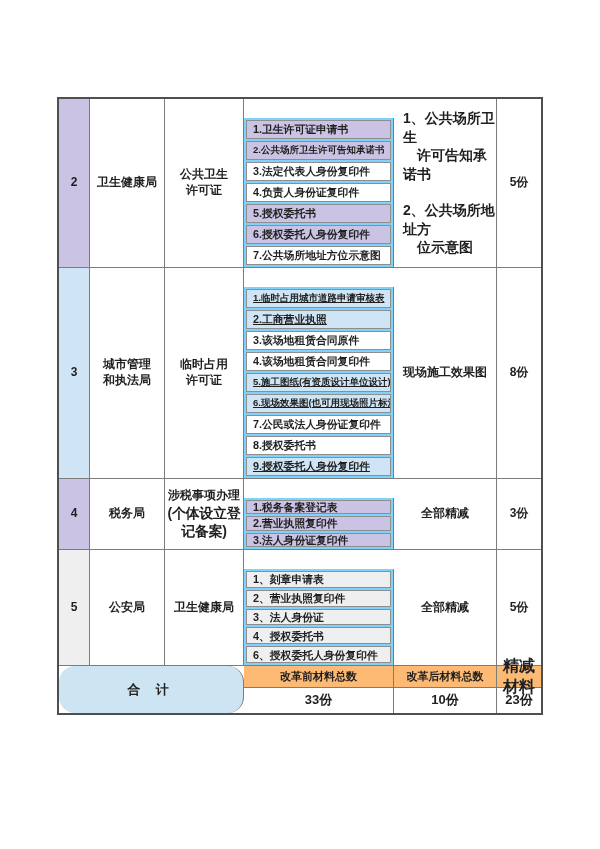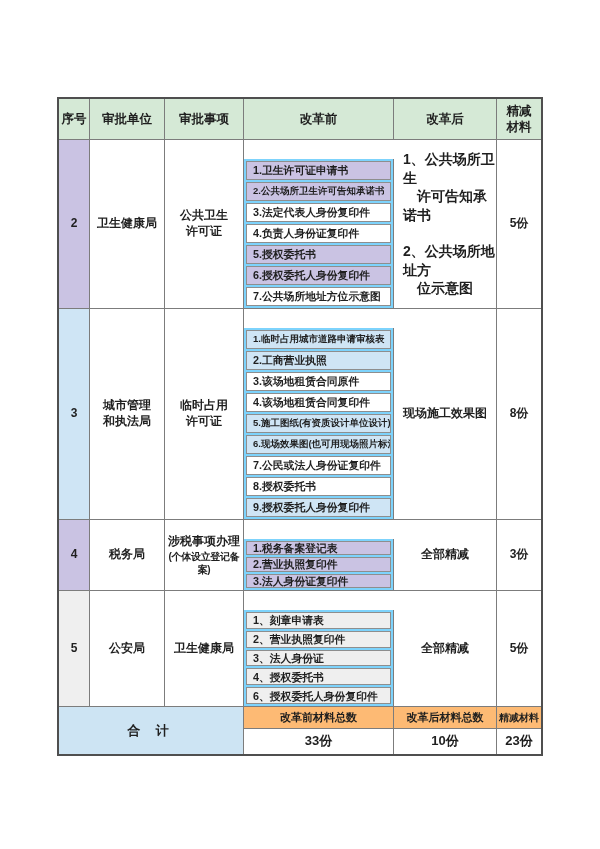--- a/index.html
+++ b/index.html
@@ -35,54 +35,45 @@
   .bg-gray   { background: #efefef; }
 
   
   .mats { flex-direction: column; align-items: stretch; justify-content: center;
     padding: 2px 2px; gap: 2px; background: #7dd3fc; margin-top: 19px; }
   .sub { flex: 1; display: flex; align-items: center; justify-content: flex-start;
     border: 1px solid #8e8e8e; background: #fff; padding-left: 6px;
     font-size: 10.8px; font-weight: 700; white-space: nowrap; overflow: hidden; }
   .sub.small { font-size: 9.5px; }
   .fill-purple { background: #cac3e3; }
-  .fill-blue   { background: #cfe5f5; }
+  .fill-blue   { background: #cfe5f5; text-decoration: underline; }
   .fill-gray   { background: #efefef; }
 
   .after-left { justify-content: flex-start; text-align: left; padding-left: 9px;
     font-size: 14px; line-height: 1.32; }
-  .item-note { display: block; font-size: 10px; letter-spacing: -0.3px; }
+  .item-note { display: block; font-size: 14px; letter-spacing: -0.3px; }
 
   
   .frow { display: flex; }
   .f-total { width: 185px; flex: none; display: flex; align-items: center; justify-content: center;
-    background: #cde4f3; border-right: 1px solid #7c7c7c; font-size: 13px; letter-spacing: 6px; }
+    background: #cde4f3; border-right: 1px solid #7c7c7c; font-size: 13px; letter-spacing: 6px; border-radius: 16px; }
   .f-right { flex: 1; display: flex; flex-direction: column; }
   .f-top .cell { background: #fdba74; height: 22px; font-size: 11px; }
   .f-bot .cell { height: 25px; font-size: 13px; border-bottom: none; }
-  .f-top .c-red { font-size: 10px; text-align: center; }
+  .f-top .c-red { font-size: 16px; text-align: center; }
   .fc-bef { width: 150px; flex: none; }
   .fc-aft { width: 103px; flex: none; }
   .fc-red { flex: 1; }
 </style>
 </head>
 <body>
 
 <div class="page">
   <div class="tbl">
 
-    <div class="row hrow">
-      <div class="cell c-no">序号</div>
-      <div class="cell c-unit">审批单位</div>
-      <div class="cell c-item">审批事项</div>
-      <div class="cell c-bef">改革前</div>
-      <div class="cell c-aft">改革后</div>
-      <div class="cell c-red">精减
-材料</div>
-    </div>
 
     <div class="row r2">
       <div class="cell c-no bg-purple no-txt">2</div>
       <div class="cell c-unit">卫生健康局</div>
       <div class="cell c-item">公共卫生
 许可证</div>
       <div class="cell c-bef mats"><div class="sub fill-purple">1.卫生许可证申请书</div><div class="sub fill-purple small">2.公共场所卫生许可告知承诺书</div><div class="sub">3.法定代表人身份复印件</div><div class="sub">4.负责人身份证复印件</div><div class="sub fill-purple">5.授权委托书</div><div class="sub fill-purple">6.授权委托人身份复印件</div><div class="sub">7.公共场所地址方位示意图</div></div>
       <div class="cell c-aft after-left">1、公共场所卫生
 　许可告知承诺书
 

